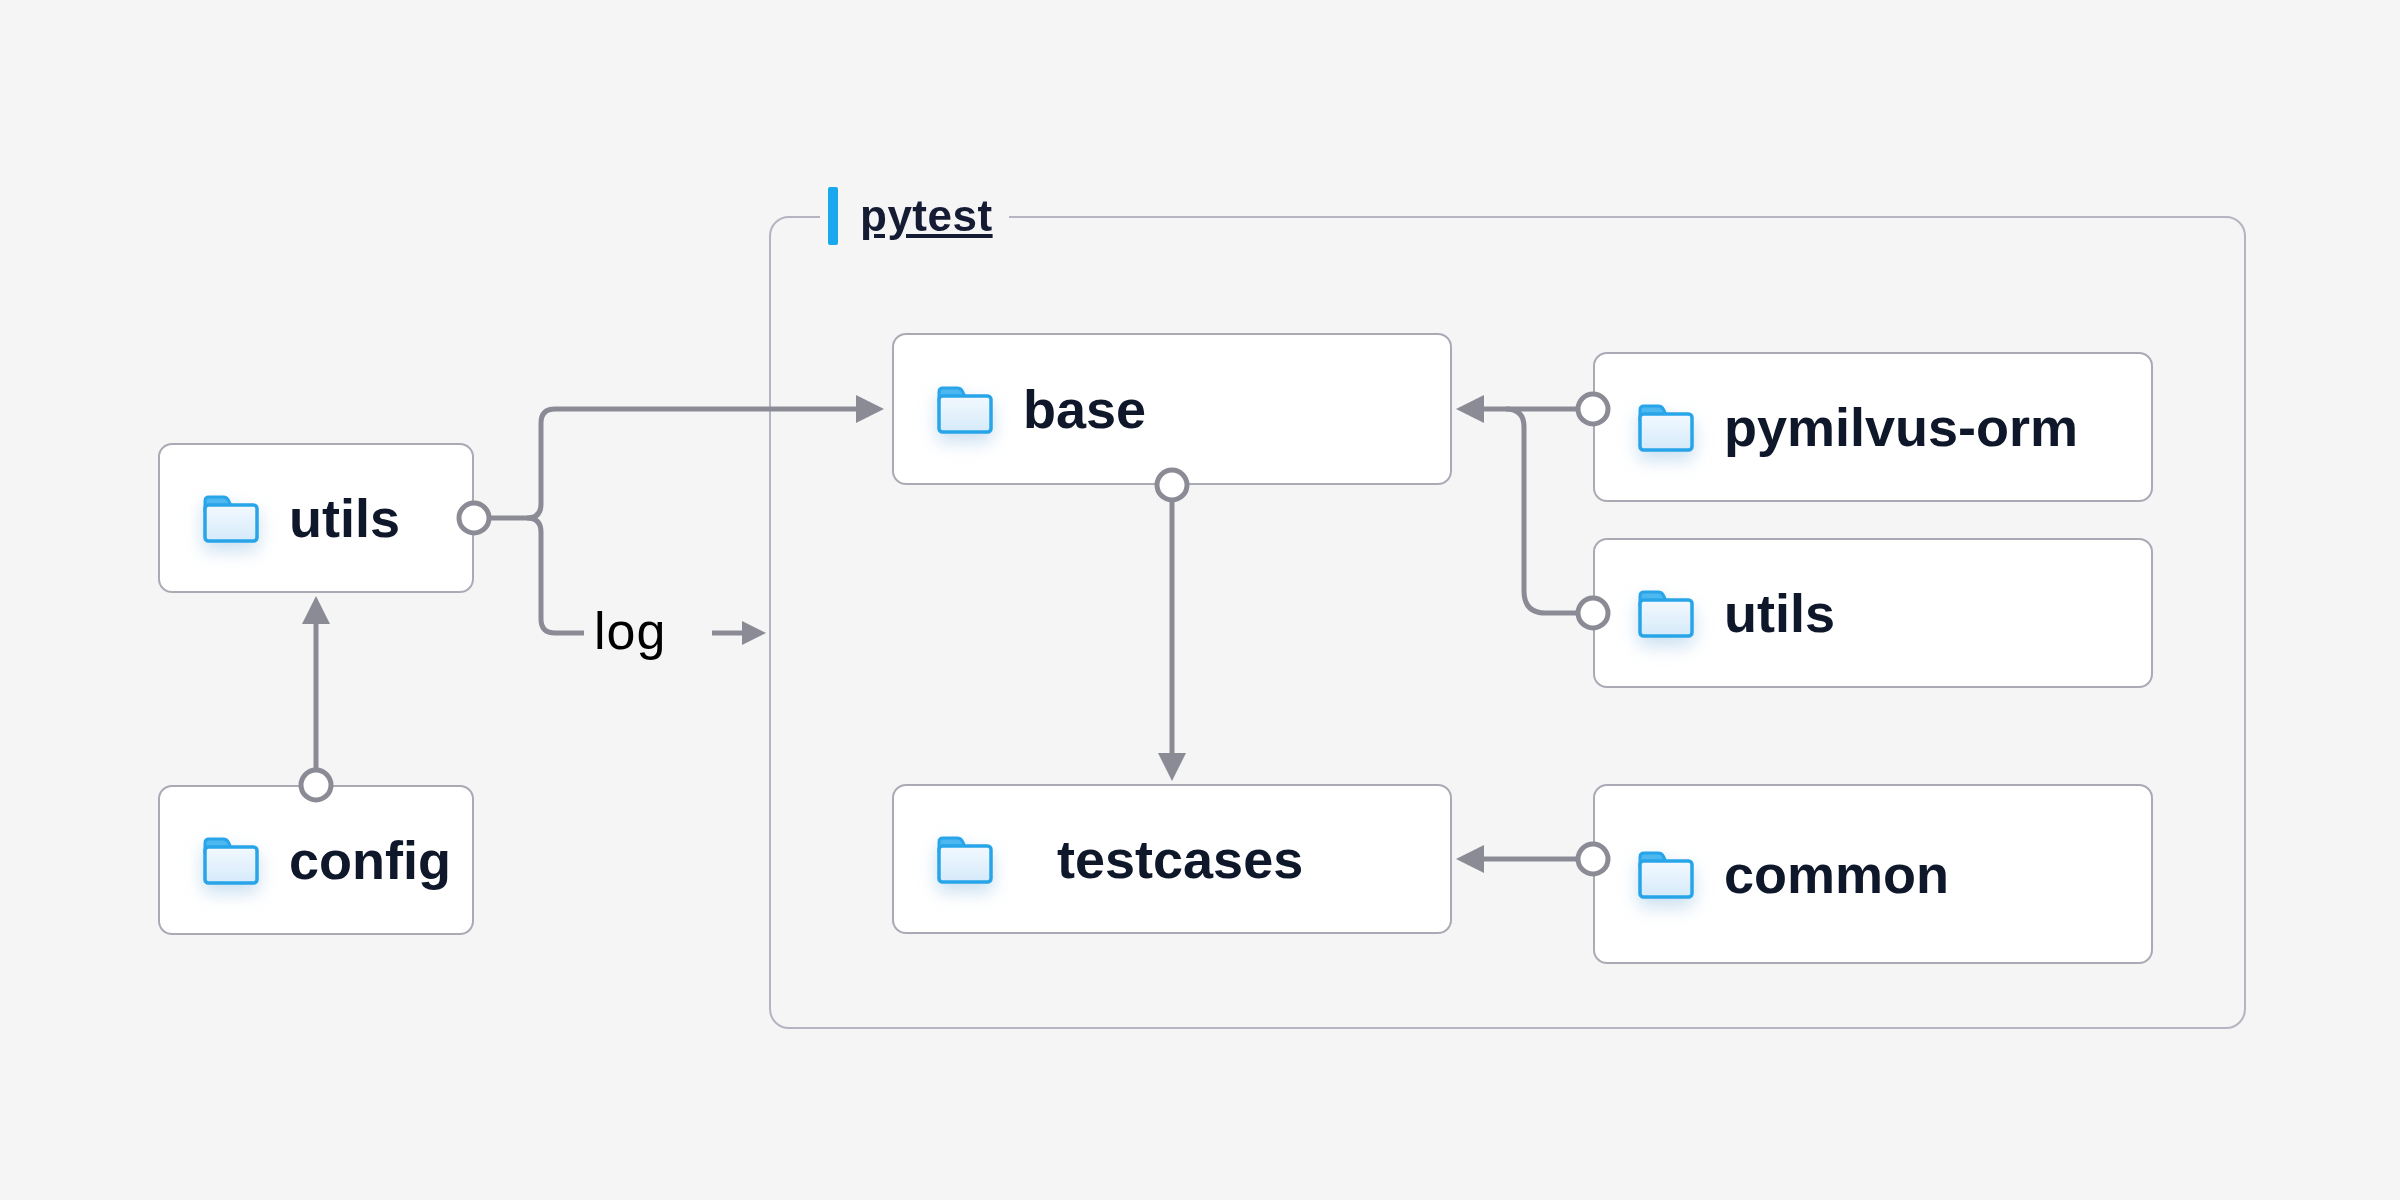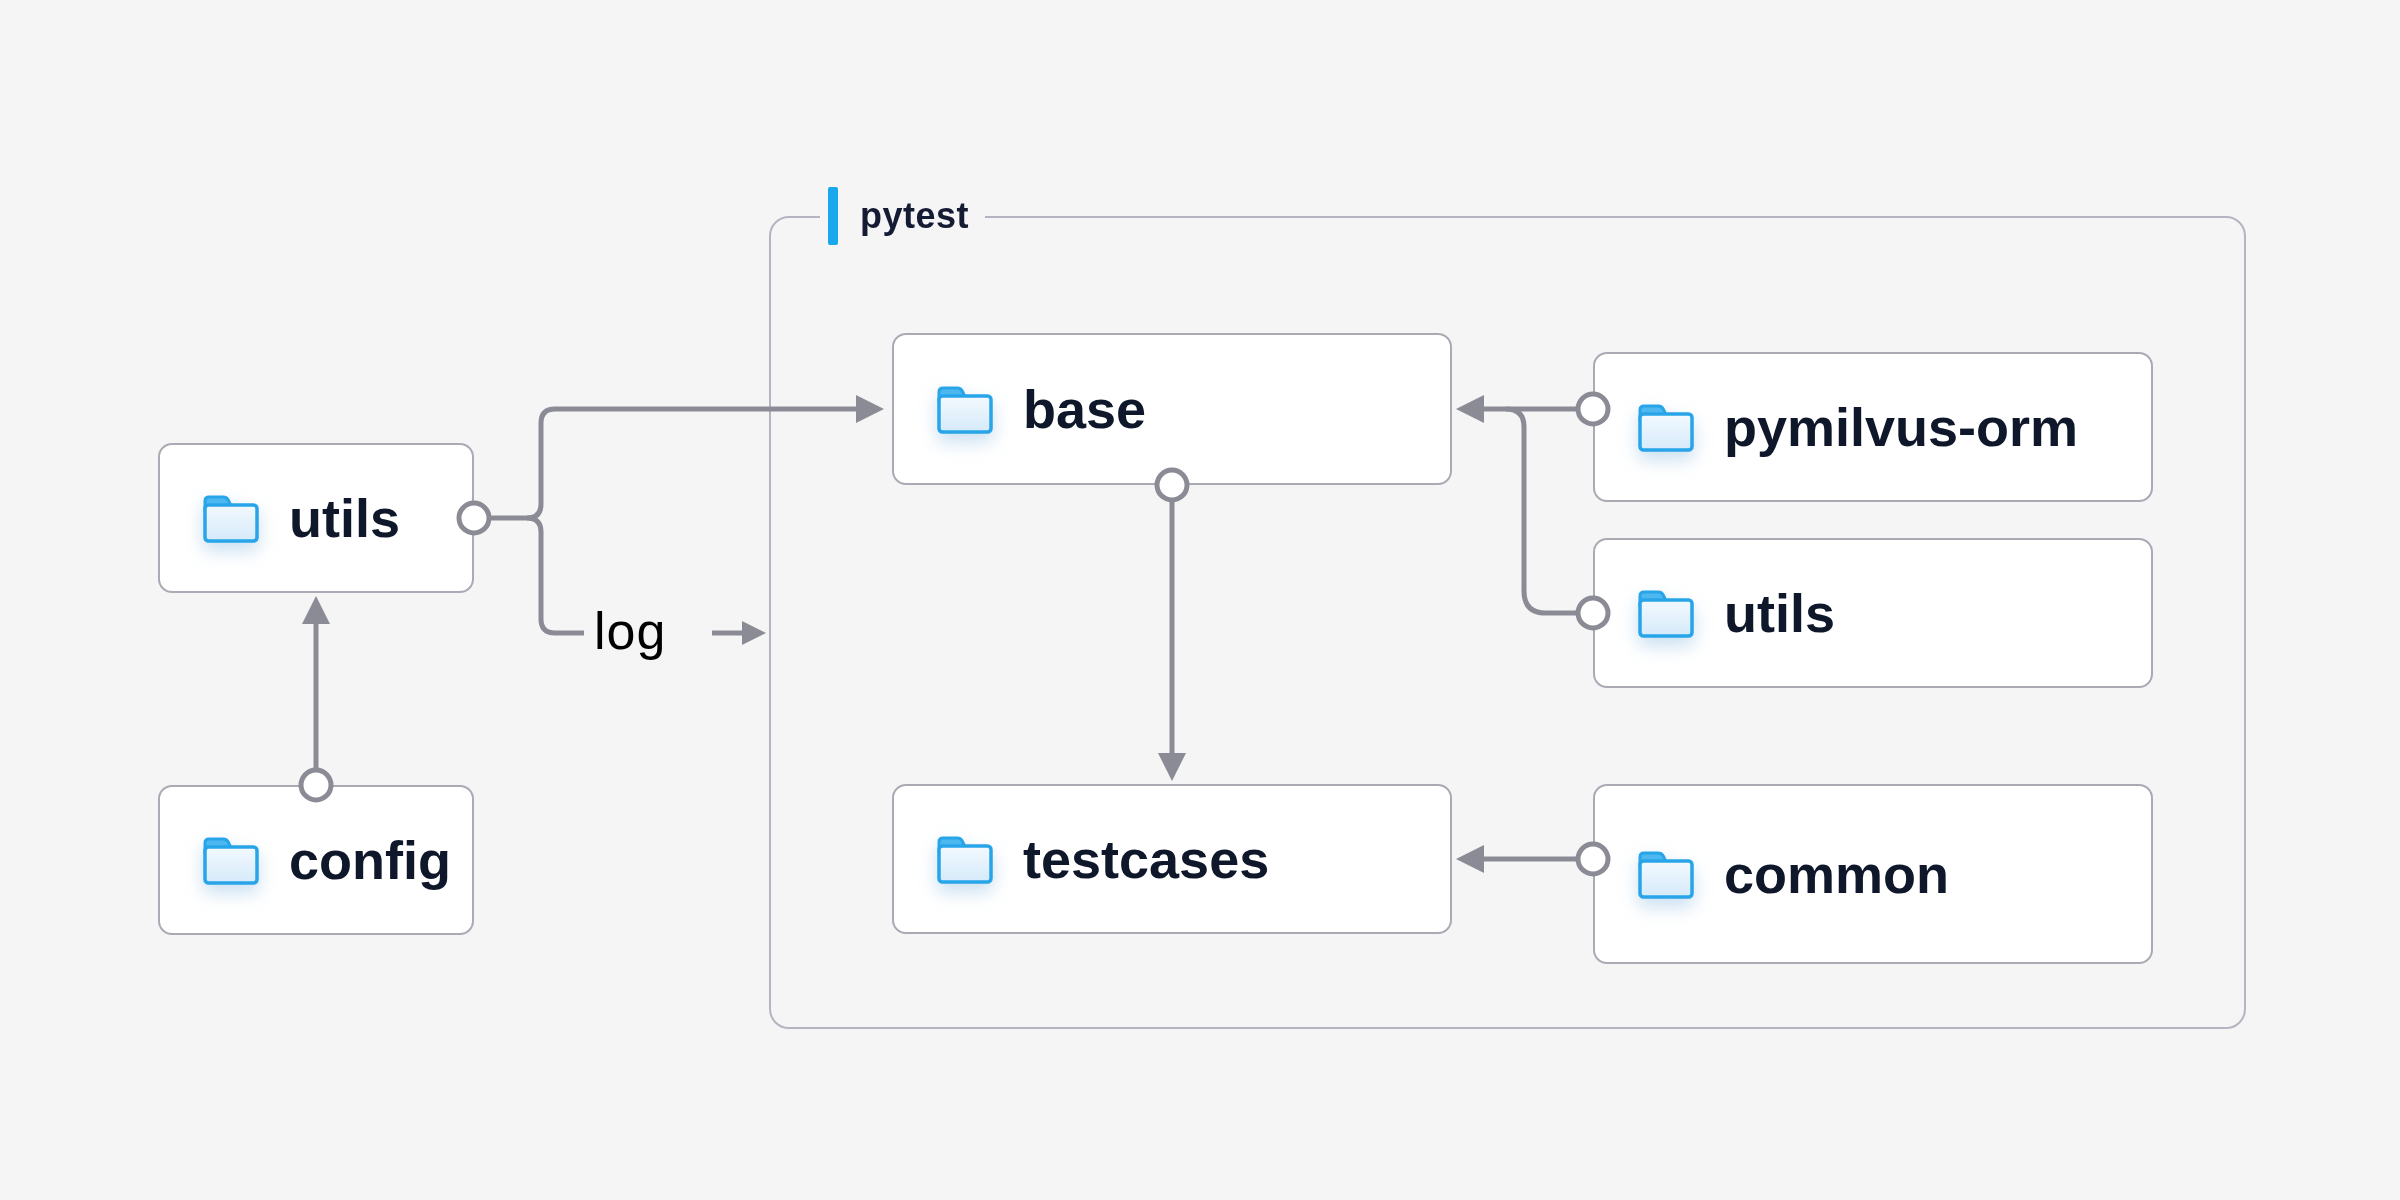--- a/index.html
+++ b/index.html
@@ -40,24 +40,25 @@
     z-index: 4;
   }
   .group-label .accent-bar {
     width: 10px;
     height: 58px;
     background: #19a7ee;
     border-radius: 2px;
     margin-right: 22px;
   }
   .group-label .group-title {
-    font-size: 36px;
+    font-size: 44px;
     font-weight: 700;
     color: #141b33;
     letter-spacing: 0.5px;
+    text-decoration: underline;
   }
 
   
   .node {
     position: absolute;
     box-sizing: border-box;
     background: #ffffff;
     border: 2.5px solid #a9aab4;
     border-radius: 14px;
     display: flex;
@@ -76,21 +77,21 @@
   .folder {
     flex: 0 0 auto;
     filter: drop-shadow(0px 8px 9px rgba(60, 140, 200, 0.28));
   }
 
   .node-utils      { left: 158px;  top: 443px; width: 316px; height: 150px; align-items: center; }
   .node-config     { left: 158px;  top: 785px; width: 316px; height: 150px; }
   .node-base       { left: 892px;  top: 333px; width: 560px; height: 152px; }
   .node-pymilvus   { left: 1593px; top: 333px; width: 560px; height: 150px; margin-top: 19px; }
   .node-check      { left: 1593px; top: 538px; width: 560px; height: 150px; }
-  .node-testcases  { left: 892px;  top: 784px; width: 560px; height: 150px; }
+  .node-testcases  { left: 892px;  top: 784px; width: 560px; height: 150px; gap: 34px; }
   .node-common     { left: 1593px; top: 784px; width: 560px; height: 180px; }
 
   
   .wires {
     position: absolute;
     left: 0;
     top: 0;
     z-index: 3;
     pointer-events: none;
   }

